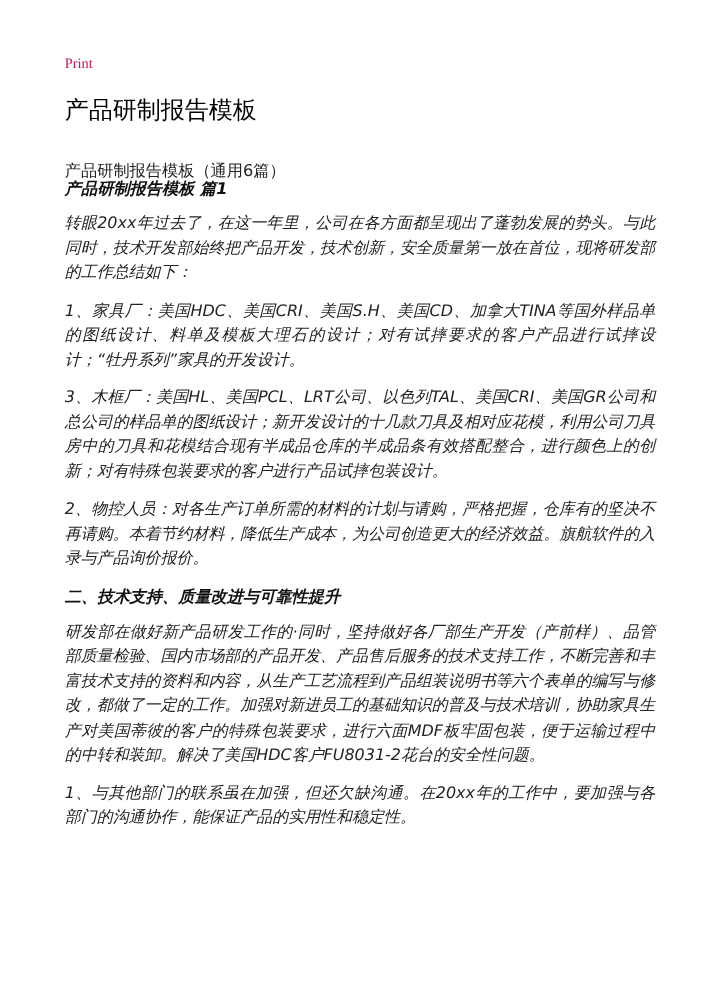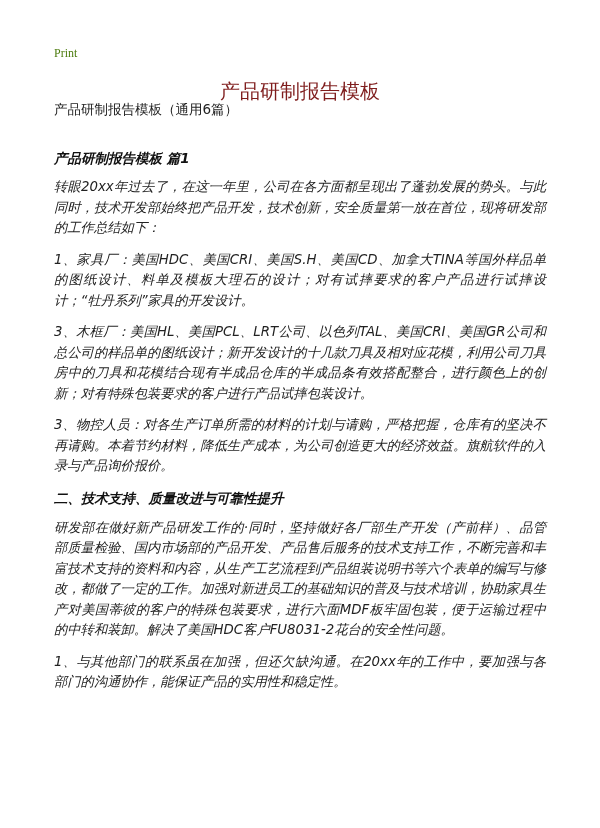--- a/index.html
+++ b/index.html
@@ -5,28 +5,28 @@
     html, body { margin: 0; padding: 0; background: #ffffff; }
     body {
       width: 600px; height: 828px; overflow: hidden; position: relative;
       font-family: "DejaVu Sans", "Liberation Sans", sans-serif;
       color: #1a1a1a;
     }
     .page { position: absolute; left: 54px; top: 0; width: 500px; }
     .print-label {
       position: absolute; top: 46px; left: 0;
       font-family: "Liberation Serif", "DejaVu Serif", serif;
-      font-size: 12px; color: #4d7c0f;
+      font-size: 12px; color: #be185d;
     }
     .doc-title {
-      position: absolute; top: 78px; left: 0; width: 492px; text-align: center;
-      font-size: 20px; font-weight: normal; margin: 0; color: #7f1d1d;
+      position: absolute; top: 78px; left: 0; width: 492px; text-align: left;
+      font-size: 20px; font-weight: normal; margin: 0; color: #000000;
     }
     .subtitle {
-      position: absolute; top: 101px; left: 0;
+      position: absolute; top: 134px; left: 0;
       font-size: 13.5px; color: #222;
     }
     .content { position: absolute; top: 148px; left: 0; width: 492px; font-style: italic; }
     .section-heading {
       font-size: 13.5px; font-weight: bold; margin: 0 0 10px 0; line-height: 20px; color: #111;
     }
     .para {
       font-size: 13.3px; line-height: 20.5px; margin: 0 0 11px 0; color: #222;
       text-align: justify;
     }
@@ -40,21 +40,21 @@
   <h1 class="doc-title">产品研制报告模板</h1>
   <div class="subtitle">产品研制报告模板（通用6篇）</div>
 
   <div class="content">
     <div class="section-heading h1">产品研制报告模板 篇1</div>
     <p class="para">转眼20xx年过去了，在这一年里，公司在各方面都呈现出了蓬勃发展的势头。与此同时，技术开发部始终把产品开发，技术创新，安全质量第一放在首位，现将研发部的工作总结如下：</p>
 
     <div>
       <p class="para">1、家具厂：美国HDC、美国CRI、美国S.H、美国CD、加拿大TINA等国外样品单的图纸设计、料单及模板大理石的设计；对有试摔要求的客户产品进行试摔设计；“牡丹系列”家具的开发设计。</p>
       <p class="para">3、木框厂：美国HL、美国PCL、LRT公司、以色列TAL、美国CRI、美国GR公司和总公司的样品单的图纸设计；新开发设计的十几款刀具及相对应花模，利用公司刀具房中的刀具和花模结合现有半成品仓库的半成品条有效搭配整合，进行颜色上的创新；对有特殊包装要求的客户进行产品试摔包装设计。</p>
-      <p class="para">3、物控人员：对各生产订单所需的材料的计划与请购，严格把握，仓库有的坚决不再请购。本着节约材料，降低生产成本，为公司创造更大的经济效益。旗航软件的入录与产品询价报价。</p>
+      <p class="para">2、物控人员：对各生产订单所需的材料的计划与请购，严格把握，仓库有的坚决不再请购。本着节约材料，降低生产成本，为公司创造更大的经济效益。旗航软件的入录与产品询价报价。</p>
     </div>
 
     <div>
       <div class="section-heading">二、技术支持、质量改进与可靠性提升</div>
       <p class="para">研发部在做好新产品研发工作的·同时，坚持做好各厂部生产开发（产前样）、品管部质量检验、国内市场部的产品开发、产品售后服务的技术支持工作，不断完善和丰富技术支持的资料和内容，从生产工艺流程到产品组装说明书等六个表单的编写与修改，都做了一定的工作。加强对新进员工的基础知识的普及与技术培训，协助家具生产对美国蒂彼的客户的特殊包装要求，进行六面MDF板牢固包装，便于运输过程中的中转和装卸。解决了美国HDC客户FU8031-2花台的安全性问题。</p>
     </div>
 
     <div>
       <p class="para">1、与其他部门的联系虽在加强，但还欠缺沟通。在20xx年的工作中，要加强与各部门的沟通协作，能保证产品的实用性和稳定性。</p>
     </div>

